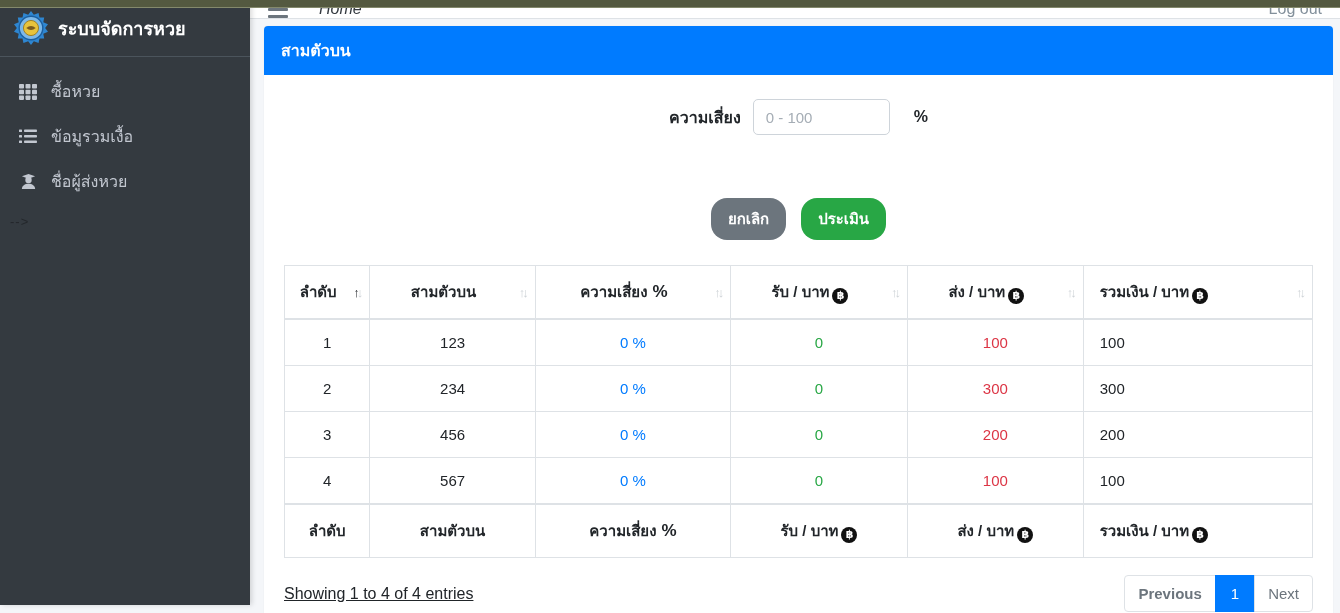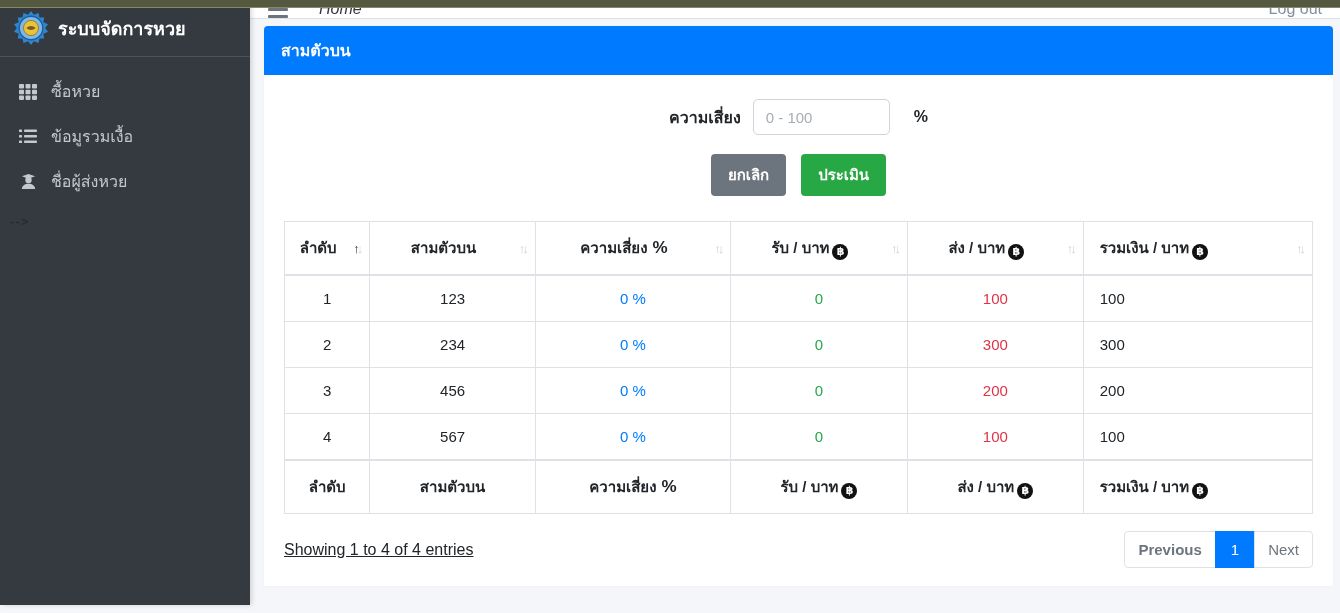--- a/index.html
+++ b/index.html
@@ -43,22 +43,22 @@
 
   
   .form-row { display:flex; justify-content:center; align-items:center; margin-bottom:19px; }
   .risk-label { font-weight:bold; font-size:16px; margin-right:12px; }
   .risk-input { width:137px; height:36px; border:1px solid #ced4da; border-radius:5px;
     padding:0 12px; font-size:15px; color:#495057; outline:none;
     font-family:"Liberation Sans","DejaVu Sans",sans-serif; }
   .risk-input::placeholder { color:#a5adb5; }
   .pct-label { font-weight:bold; font-size:16px; margin-left:24px; }
   .button-row { display:flex; justify-content:center; gap:15px; margin-bottom:25px; }
-  .btn { border:none; border-radius:4px; color:#ffffff; font-weight:bold; font-size:15px;
-    padding:9px 17px; cursor:pointer; font-family:inherit; }
+  .btn { border:none; border-radius:16px; color:#ffffff; font-weight:bold; font-size:15px;
+    padding:9px 17px; cursor:pointer; font-family:inherit;margin-top:44px; }
   .btn-cancel { background:#6c757d; }
   .btn-eval { background:#28a745; }
 
   
   table { width:100%; border-collapse:collapse; font-size:15px; table-layout:fixed; }
   th, td { border:1px solid #dee2e6; text-align:center; padding:14px 8px; }
   thead th { border-bottom:2px solid #dee2e6; font-weight:bold; position:relative; padding-right:26px; }
   tfoot th { border-top:2px solid #dee2e6; font-weight:bold; }
   th:nth-child(6), td:nth-child(6) { text-align:left; padding-left:16px; }
   td.c-risk { color:#007bff; }

